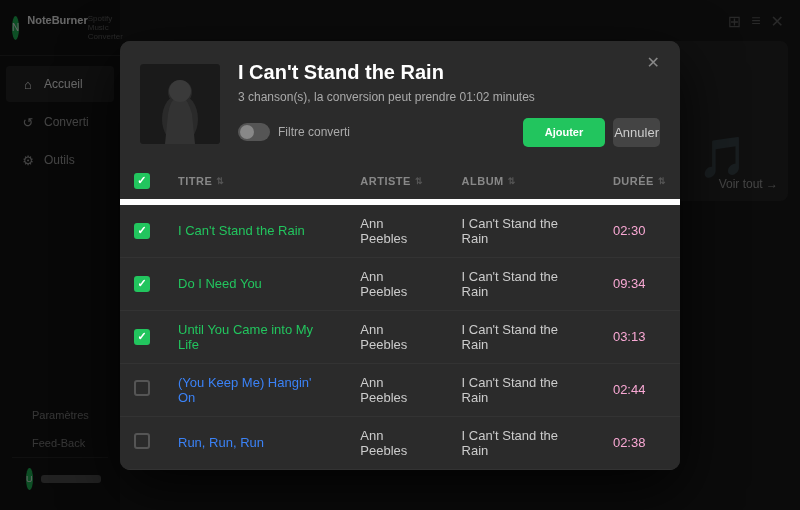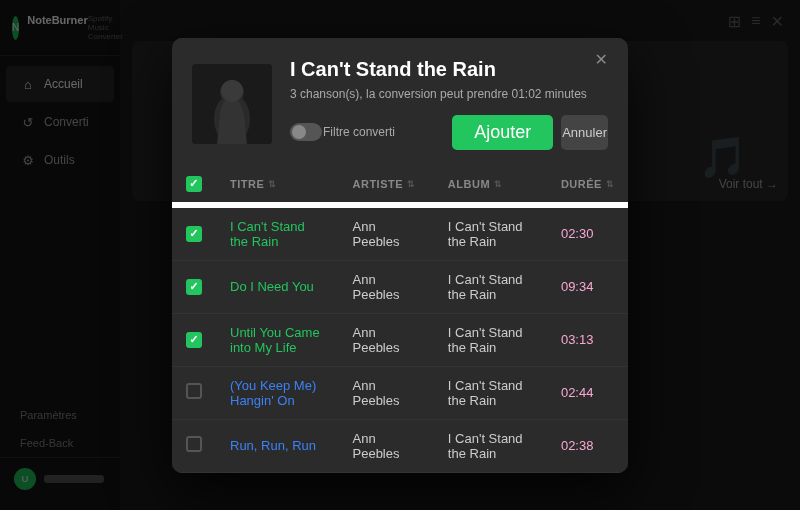--- a/index.html
+++ b/index.html
@@ -97,21 +97,21 @@
       height: 16px;
       display: flex;
       align-items: center;
       justify-content: center;
       font-size: 13px;
     }
 
     .sidebar-bottom {
       margin-top: auto;
       width: 100%;
-      padding: 10px 0;
+      padding: 10px 12px;
     }
 
     .sidebar-bottom-item {
       padding: 8px 14px;
       color: #888;
       font-size: 11px;
       cursor: pointer;
       margin: 0 6px;
     }
 
@@ -194,21 +194,21 @@
       inset: 0;
       background: rgba(0,0,0,0.6);
       z-index: 10;
       display: flex;
       align-items: center;
       justify-content: center;
     }
 
     
     .modal {
-      width: 456px;
+      width: 560px;
       background: #2b2b2b;
       border-radius: 10px;
       overflow: hidden;
       box-shadow: 0 20px 60px rgba(0,0,0,0.8);
       position: relative;
     }
 
     .modal-header {
       display: flex;
       align-items: center;
@@ -271,21 +271,21 @@
     .modal-controls {
       display: flex;
       align-items: center;
       gap: 10px;
     }
 
     
     .toggle-wrap {
       display: flex;
       align-items: center;
-      gap: 1px;
+      gap: 8px;
     }
 
     .toggle {
       width: 32px;
       height: 18px;
       background: #555;
       border-radius: 9px;
       position: relative;
       cursor: pointer;
     }
@@ -312,23 +312,23 @@
       gap: 8px;
       margin-left: auto;
     }
 
     .btn-add {
       background: #22c55e;
       color: #fff;
       border: none;
       border-radius: 5px;
       padding: 7px 22px;
-      font-size: 18px;
-      cursor: pointer;
-      font-weight: 400;
+      font-size: 11px;
+      cursor: pointer;
+      font-weight: 700;
       margin-left: 20px;
     }
 
     .btn-cancel {
       background: #444;
       color: #ccc;
       border: none;
       border-radius: 5px;
       padding: 7px 1px;
       font-size: 13px;

